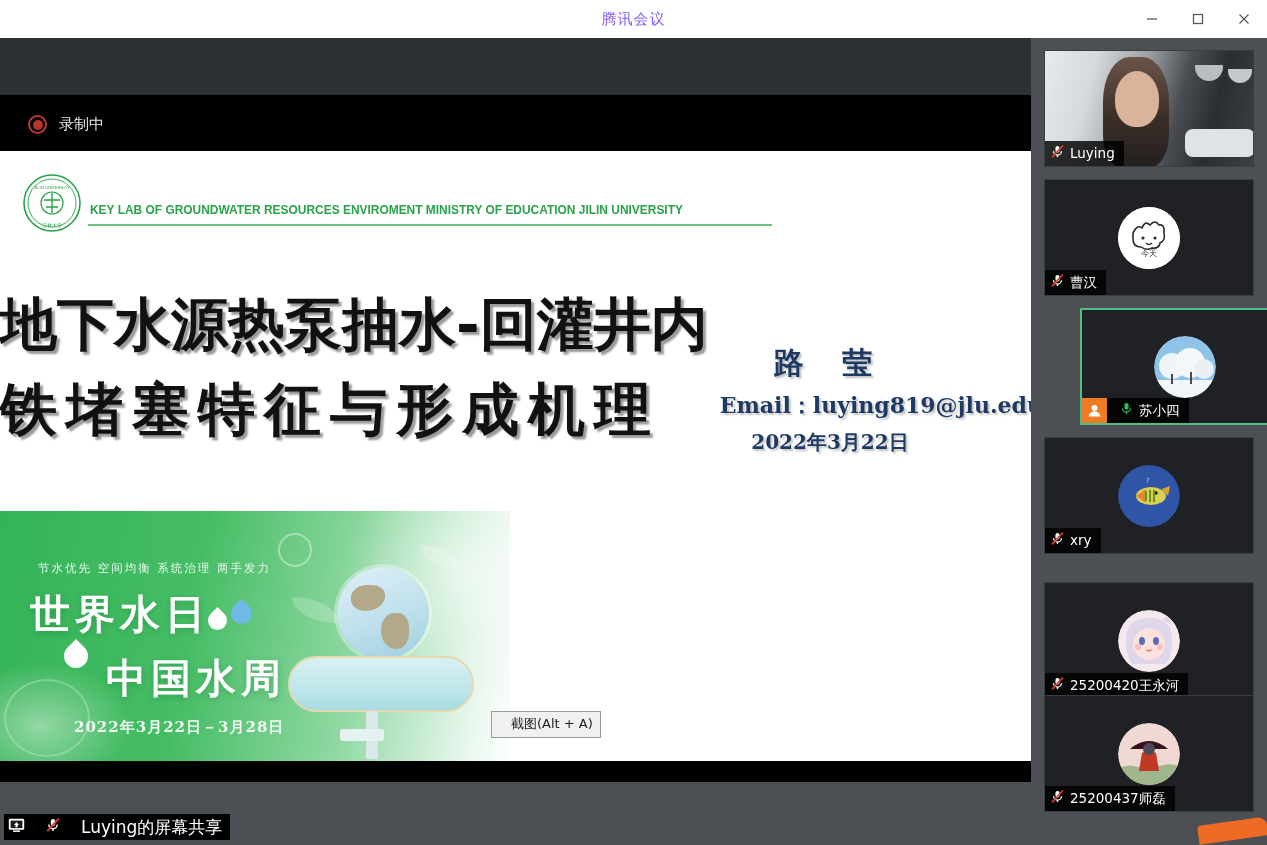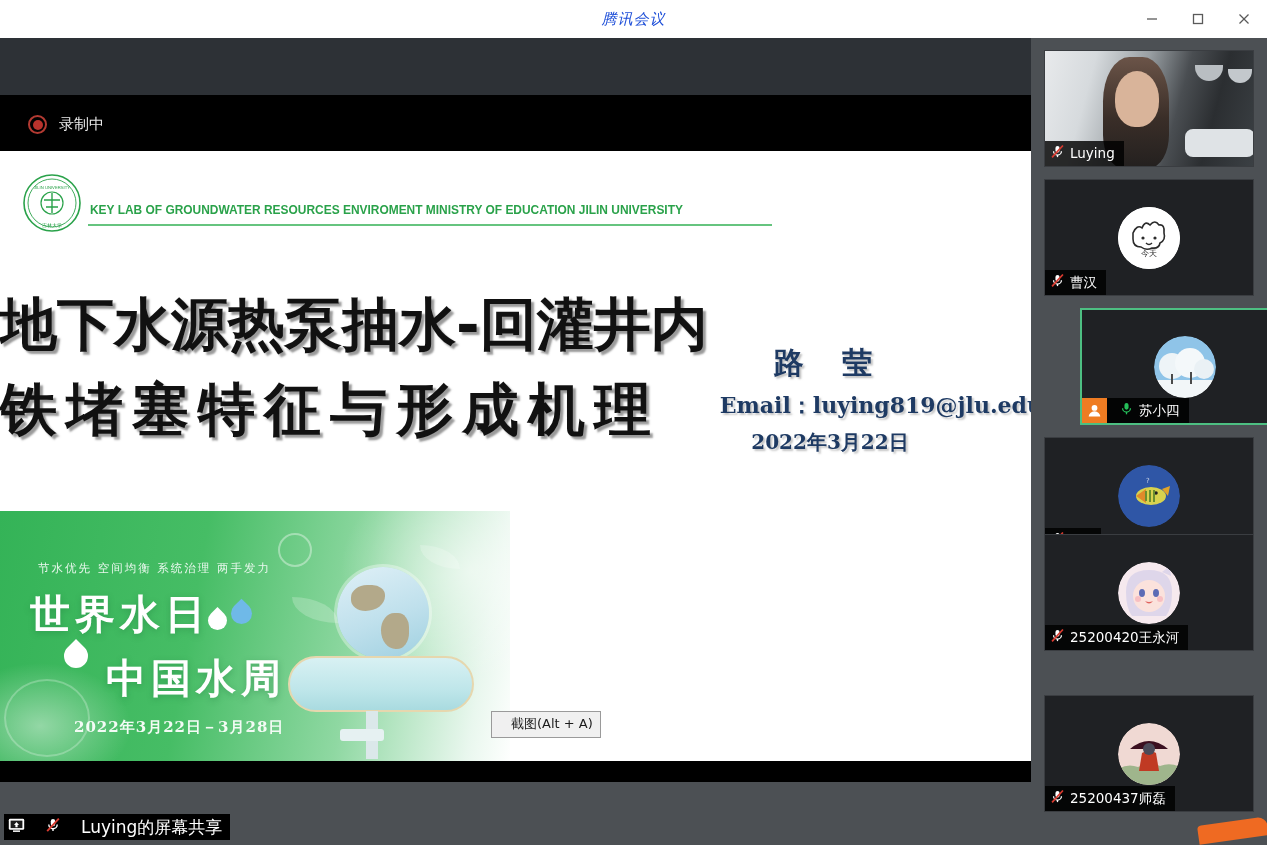--- a/index.html
+++ b/index.html
@@ -9,23 +9,22 @@
     font-family:"Liberation Sans","DejaVu Sans",sans-serif;
   }
   #app { position:relative; width:1267px; height:845px; background:#ffffff; }
 
   
   .titlebar{
     position:absolute; left:0; top:0; width:1267px; height:38px;
     background:#ffffff; display:flex; align-items:center; justify-content:center;
   }
   .titlebar-title{
-    font-size:15px; color:#1d4ed8; letter-spacing:1px;
+    font-size:15px; color:#8b5cf6; letter-spacing:1px;
     font-family:"DejaVu Sans","Liberation Sans",sans-serif;
-    font-style:italic;
   }
   .win-controls{
     position:absolute; right:0; top:0; height:38px; display:flex; align-items:center;
   }
   .win-btn{
     width:46px; height:38px; display:flex; align-items:center; justify-content:center;
     color:#5a5a5a; cursor:default;
   }
   .win-btn svg{ display:block; }
 
@@ -471,21 +470,21 @@
             <rect x="5.8" y="2" width="4.4" height="7.2" rx="2.2" fill="#ffffff"></rect>
             <path d="M3.8 7.6 a4.2 4.2 0 0 0 8.4 0" fill="none" stroke="#ffffff" stroke-width="1.4"></path>
             <line x1="8" y1="11.6" x2="8" y2="14" stroke="#ffffff" stroke-width="1.4"></line>
             <line x1="2.2" y1="14.2" x2="13.8" y2="1.6" stroke="#d93b30" stroke-width="1.9"></line>
           </svg>
         </span>
         <span class="nm">xry</span>
       </div>
     </div>
 
-    <div class="tile" style="top:496px;padding-left:8px;">
+    <div class="tile" style="top:544px;padding-left:8px;">
       <div class="avatar">
         <svg viewBox="0 0 62 62" width="62" height="62">
           <defs>
               <clipPath id="c5">
                 <circle cx="31" cy="31" r="31"></circle>
               </clipPath>
             </defs>
           <g clip-path="url(#c5)">
             <rect width="62" height="62" fill="#f6e9ee"></rect>
             <path d="M8 30 q0 -22 23 -22 q23 0 23 22 q0 16 -6 24 l-34 0 q-6 -8 -6 -24 Z" fill="#ded6ea"></path>

